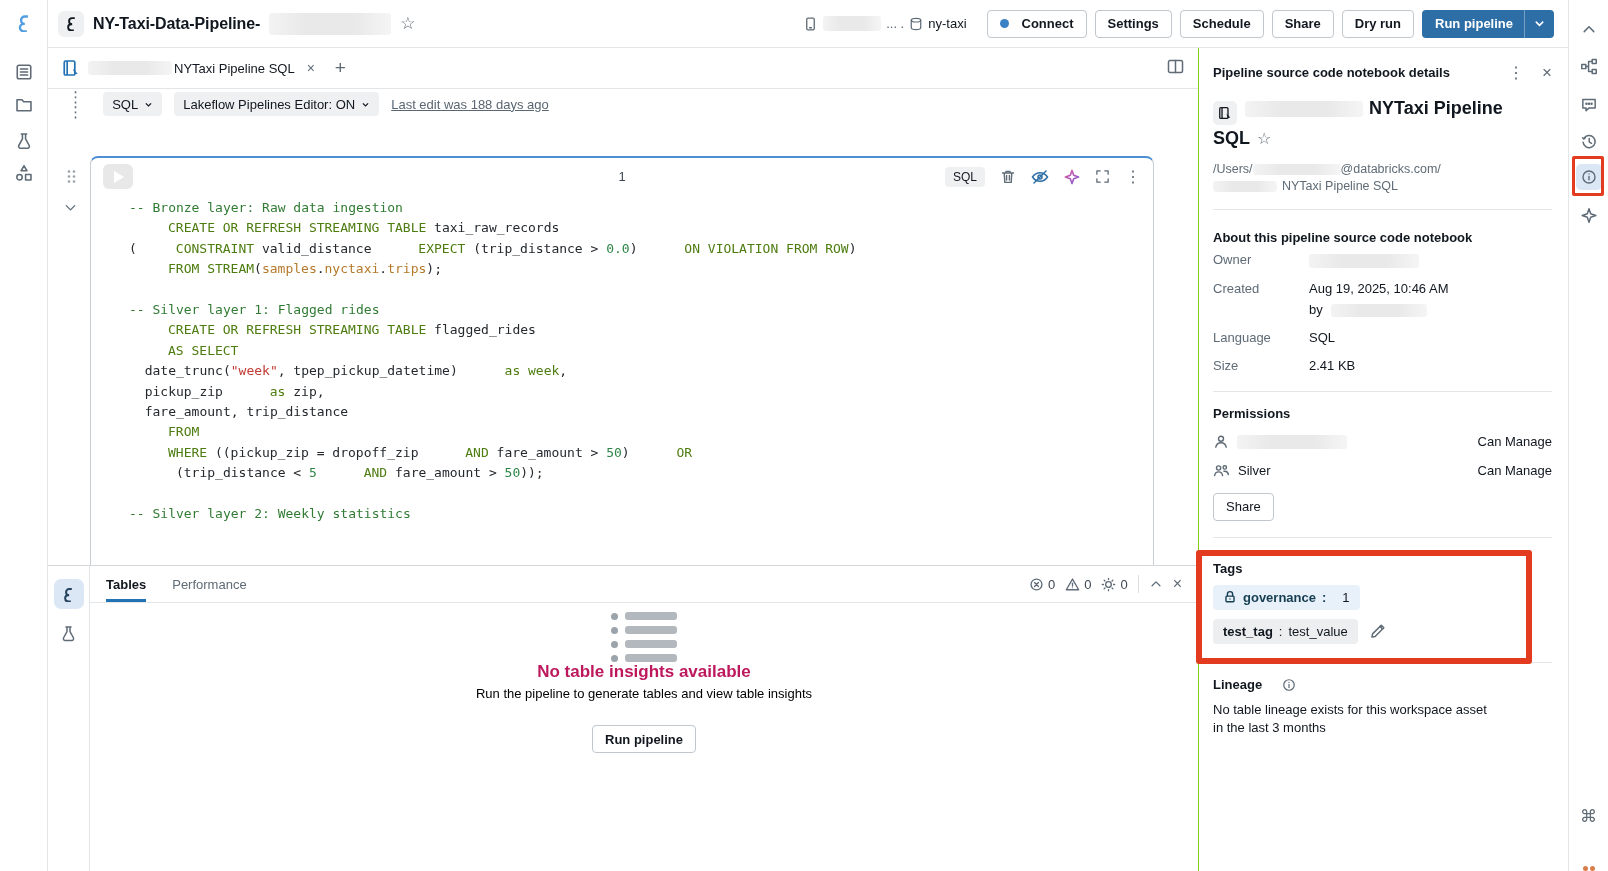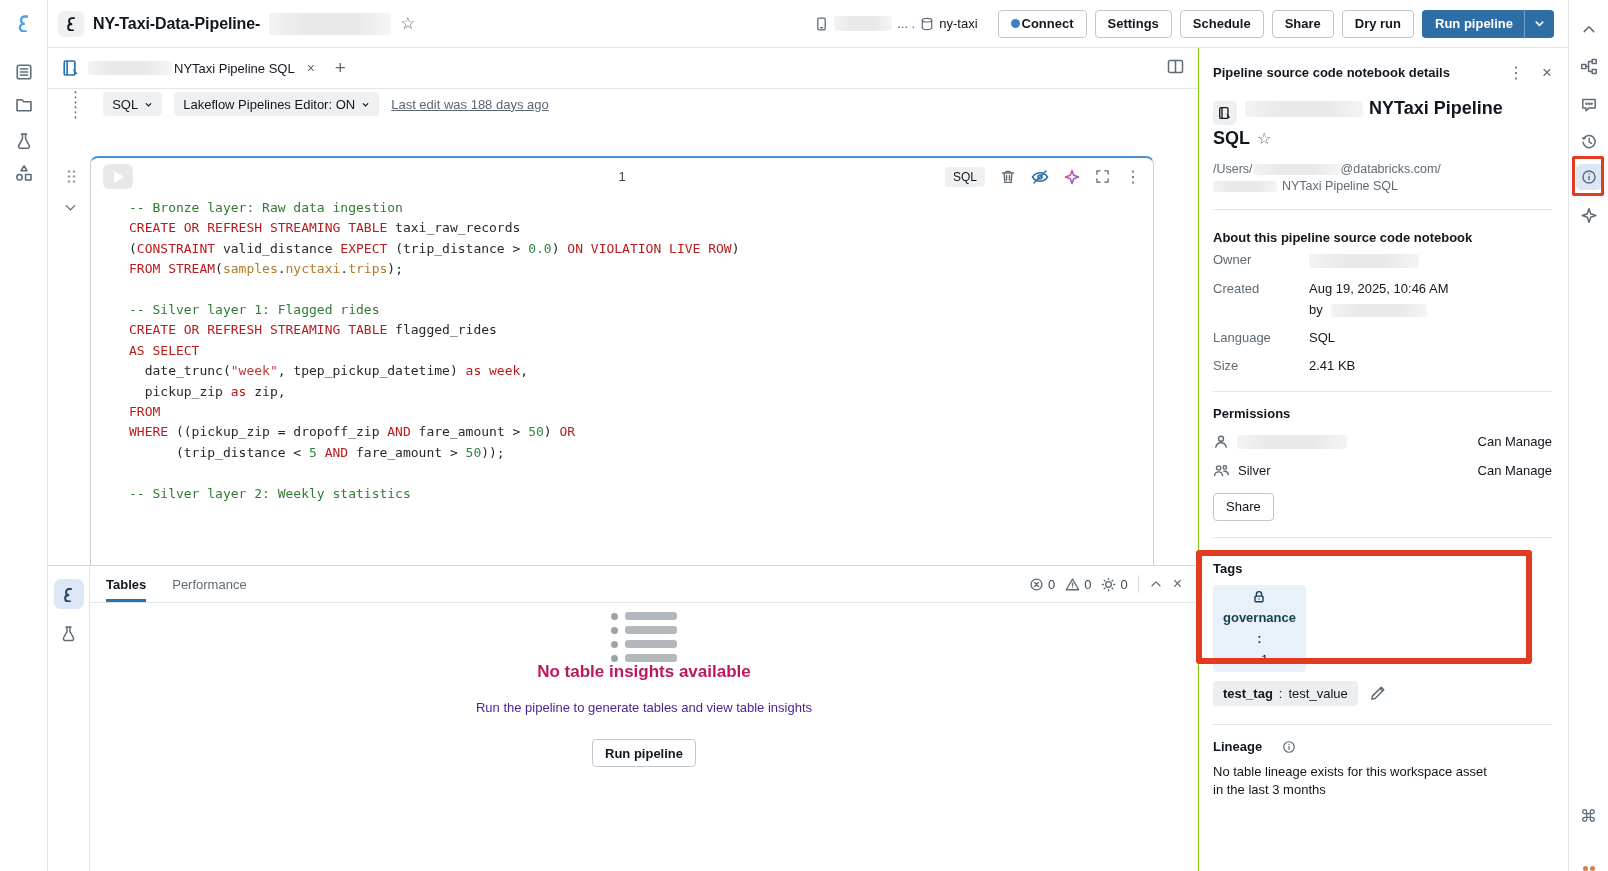--- a/index.html
+++ b/index.html
@@ -4,21 +4,21 @@
 <style>
   * { margin:0; padding:0; box-sizing:border-box; }
   html,body { width:1608px; height:871px; }
   body { font-family:"Liberation Sans", sans-serif; color:#11171f; background:#fff; overflow:hidden; }
   .app { position:relative; width:1608px; height:871px; background:#fff; }
 
   
   .redact { display:inline-block; background:linear-gradient(90deg,#f3f3f3,#e9e9e9 30%,#e9e9e9 70%,#f5f5f5); border-radius:3px; vertical-align:middle; }
   .ic { stroke:#5f6b76; fill:none; stroke-width:1.4; stroke-linecap:round; stroke-linejoin:round; }
   .divider-h { border-top:1px solid #e4e7e9; margin:14px 0; }
-  .btn { display:inline-flex; align-items:center; gap:2px; height:28px; padding:0 12px; background:#fff; border:1px solid #c1c7cd; border-radius:4px; font-size:13px; font-weight:600; color:#11171f; cursor:pointer; white-space:nowrap; }
+  .btn { display:inline-flex; align-items:center; gap:13px; height:28px; padding:0 12px; background:#fff; border:1px solid #c1c7cd; border-radius:4px; font-size:13px; font-weight:600; color:#11171f; cursor:pointer; white-space:nowrap; }
 
   
   .left-rail { position:absolute; left:0; top:0; width:48px; height:871px; border-right:1px solid #e3e6e8; background:#fff; }
   .left-rail .rail-ic { position:absolute; left:50%; transform:translateX(-50%); width:18px; height:18px; cursor:pointer; }
 
   
   .top-header { position:absolute; left:48px; top:0; width:1520px; height:48px; border-bottom:1px solid #e3e6e8; display:flex; align-items:center; justify-content:space-between; padding:0 14px 0 10px; background:#fff; }
   .th-left { display:flex; align-items:center; gap:9px; }
   .title-chip { width:26px; height:26px; border-radius:6px; background:#eef0f2; display:flex; align-items:center; justify-content:center; }
   .page-title { font-size:16px; font-weight:700; letter-spacing:-.1px; }
@@ -59,62 +59,62 @@
   .gutter-chev { position:absolute; left:15px; top:81px; cursor:pointer; }
   .cell { position:absolute; left:42px; right:44px; top:37px; height:520px; background:#fff; border:1px solid #c9ced3; border-top:2px solid #4e8ed2; border-radius:8px; }
   .cell-header { height:37px; display:flex; align-items:center; padding:0 12px; position:relative; }
   .play-btn { width:30px; height:25px; background:#e8e8e8; border-radius:6px; display:flex; align-items:center; justify-content:center; cursor:pointer; }
   .play-tri { width:0; height:0; border-left:10px solid #fff; border-top:6px solid transparent; border-bottom:6px solid transparent; margin-left:2px; }
   .cell-num { position:absolute; left:50%; transform:translateX(-50%); font-size:13px; color:#3d4753; }
   .cell-tools { margin-left:auto; display:flex; align-items:center; gap:15px; }
   .sql-badge { background:#eef0f2; border-radius:4px; font-size:12px; padding:3px 8px; color:#11171f; }
   .code { padding:3px 0 0 38px; font-family:"DejaVu Sans Mono", monospace; font-size:13px; line-height:20.4px; }
   .code-line { white-space:pre; }
-  .tok-pl { color:#24292e; } .tok-kw { color:#b91c1c; } .tok-cm { color:#317b34; }
+  .tok-pl { color:#24292e; } .tok-kw { color:#4d7c0f;margin-left:39px; } .tok-cm { color:#317b34; }
   .tok-str { color:#bf3a32; } .tok-num { color:#2e8547; } .tok-tbl { color:#b5792a; }
 
   
   .bottom-panel { height:306px; border-top:1px solid #d4d8db; display:flex; flex:none; background:#fff; }
   .bp-rail { width:42px; border-right:1px solid #e3e6e8; display:flex; flex-direction:column; align-items:center; padding-top:13px; gap:16px; flex:none; }
   .bp-chip { width:30px; height:30px; border-radius:7px; background:#dbe7f5; display:flex; align-items:center; justify-content:center; cursor:pointer; }
   .bp-main { flex:1; position:relative; }
   .bp-header { height:37px; border-bottom:1px solid #e3e6e8; display:flex; align-items:stretch; padding:0 16px; }
   .bp-tab { display:flex; align-items:center; font-size:13px; color:#5f6b76; margin-right:26px; border-bottom:3px solid transparent; padding-top:3px; cursor:pointer; }
   .bp-tab.active { color:#11171f; font-weight:700; border-bottom-color:#2272B4; }
   .bp-right { margin-left:auto; display:flex; align-items:center; gap:10px; color:#3d4753; font-size:13px; }
   .cnt { display:flex; align-items:center; gap:4px; cursor:pointer; }
   .vsep { width:1px; height:18px; background:#dcdfe2; }
   .bp-x { font-size:16px; color:#5f6b76; cursor:pointer; }
   .empty { position:absolute; left:0; right:0; top:46px; display:flex; flex-direction:column; align-items:center; }
   .illus { display:flex; flex-direction:column; gap:6px; }
   .illus-row { display:flex; align-items:center; gap:7px; }
   .illus-dot { width:7px; height:7px; border-radius:50%; background:#9ba3ab; }
   .illus-bar { width:52px; height:8px; border-radius:3px; background:#b2b8be; }
   .empty-title { font-size:17px; font-weight:700; color:#be185d; }
-  .empty-sub { margin-top:18px; font-size:13px; color:#4c1d95; }
+  .empty-sub { margin-top:4px; font-size:13px; color:#000000; }
   .empty-btn { margin-top:24px; }
 
   
   .details { position:absolute; left:1198px; top:48px; width:370px; height:823px; border-left:1px solid #84cc16; background:#fff; padding:16px 16px 0 14px; font-size:13px; }
   .dp-head { display:flex; align-items:center; }
   .dp-title { font-weight:700; font-size:13px; }
   .dp-head-ic { margin-left:auto; display:flex; gap:18px; align-items:center; }
   .dp-x { font-size:17px; color:#5f6b76; cursor:pointer; line-height:1; }
   .nb-title { margin-top:14px; line-height:27px; font-size:18px; font-weight:700; }
   .nb-chip { display:inline-flex; width:24px; height:24px; border-radius:5px; background:#eef0f2; align-items:center; justify-content:center; vertical-align:-6px; margin-right:8px; }
   .nb-title .star { font-size:16px; font-weight:400; margin-left:7px; }
   .nb-path { margin-top:9px; font-size:12.5px; color:#5f6b76; line-height:17px; }
   .sec-h { font-weight:700; font-size:13px; }
   .kv { display:grid; grid-template-columns:96px 1fr; row-gap:13px; margin-top:7px; }
   .kv .k { color:#5f6b76; }
   .perm-row { display:flex; align-items:center; gap:8px; margin-top:13px; }
   .perm-access { margin-left:auto; }
   .tags-wrap { position:relative; padding-top:9px; }
   .pill { display:inline-flex; align-items:center; gap:6px; border-radius:4px; padding:5px 10px; font-size:13px; margin-top:9px; }
-  .pill-gov { background:#e8f1f9; color:#163e52;flex-direction:column; }
+  .pill-gov { background:#e8f1f9; color:#163e52; }
   .pill-gov b { font-weight:700; }
   .pill-gov .v { margin-left:10px; color:#11171f; }
   .pill-plain { background:#eceef0; color:#11171f; }
   .pill-plain b { font-weight:700; }
   .pencil { margin-left:9px; vertical-align:-3px; cursor:pointer; }
   .lineage-h { display:flex; align-items:flex-end; gap:20px; }
   .lineage-txt { margin-top:9px; line-height:18px; max-width:278px; color:#11171f; }
 
   
   .anno-tags { position:absolute; left:1196px; top:550px; width:336px; height:114px; border:6px solid #e23b1f; border-radius:3px; z-index:9; pointer-events:none; }
@@ -311,28 +311,29 @@
               </svg>
             <svg class="ic" width="15" height="15" viewBox="0 0 16 16">
                 <path d="M2 5.5V2h3.5M10.5 2H14v3.5M14 10.5V14h-3.5M5.5 14H2v-3.5"></path>
               </svg>
             <span class="kebab" style="font-size:16px">⋮</span>
           </span>
         </div>
         <div class="code">
             <div class="code-line"><span class="tok-cm">-- Bronze layer: Raw data ingestion</span></div>
             <div class="code-line"><span class="tok-kw">CREATE OR REFRESH STREAMING TABLE </span><span class="tok-pl">taxi_raw_records</span></div>
-            <div class="code-line"><span class="tok-pl">(</span><span class="tok-kw">CONSTRAINT </span><span class="tok-pl">valid_distance </span><span class="tok-kw">EXPECT </span><span class="tok-pl">(trip_distance &gt; </span><span class="tok-num">0.0</span><span class="tok-pl">) </span><span class="tok-kw">ON VIOLATION LIVE ROW</span><span class="tok-pl">)</span></div>
+            <div class="code-line"><span class="tok-pl">(</span><span class="tok-kw">CONSTRAINT </span><span class="tok-pl">valid_distance </span><span class="tok-kw">EXPECT </span><span class="tok-pl">(trip_distance &gt; </span><span class="tok-num">0.0</span><span class="tok-pl">) </span><span class="tok-kw">ON VIOLATION FROM ROW</span><span class="tok-pl">)</span></div>
             <div class="code-line"><span class="tok-kw">FROM STREAM</span><span class="tok-pl">(</span><span class="tok-tbl">samples</span><span class="tok-pl">.</span><span class="tok-tbl">nyctaxi</span><span class="tok-pl">.</span><span class="tok-tbl">trips</span><span class="tok-pl">);</span></div>
             <div class="code-line">&nbsp;</div>
             <div class="code-line"><span class="tok-cm">-- Silver layer 1: Flagged rides</span></div>
             <div class="code-line"><span class="tok-kw">CREATE OR REFRESH STREAMING TABLE </span><span class="tok-pl">flagged_rides</span></div>
             <div class="code-line"><span class="tok-kw">AS SELECT</span></div>
             <div class="code-line"><span class="tok-pl">  date_trunc(</span><span class="tok-str">"week"</span><span class="tok-pl">, tpep_pickup_datetime) </span><span class="tok-kw">as week</span><span class="tok-pl">,</span></div>
             <div class="code-line"><span class="tok-pl">  pickup_zip </span><span class="tok-kw">as </span><span class="tok-pl">zip,</span></div>
+            <div class="code-line"><span class="tok-pl">  fare_amount, trip_distance</span></div>
             <div class="code-line"><span class="tok-kw">FROM</span></div>
             <div class="code-line"><span class="tok-kw">WHERE </span><span class="tok-pl">((pickup_zip = dropoff_zip </span><span class="tok-kw">AND </span><span class="tok-pl">fare_amount &gt; </span><span class="tok-num">50</span><span class="tok-pl">) </span><span class="tok-kw">OR</span></div>
             <div class="code-line"><span class="tok-pl">      (trip_distance &lt; </span><span class="tok-num">5 </span><span class="tok-kw">AND </span><span class="tok-pl">fare_amount &gt; </span><span class="tok-num">50</span><span class="tok-pl">));</span></div>
             <div class="code-line">&nbsp;</div>
             <div class="code-line"><span class="tok-cm">-- Silver layer 2: Weekly statistics</span></div>
           </div>
       </div>
     </div>
 
     <div class="bottom-panel">

